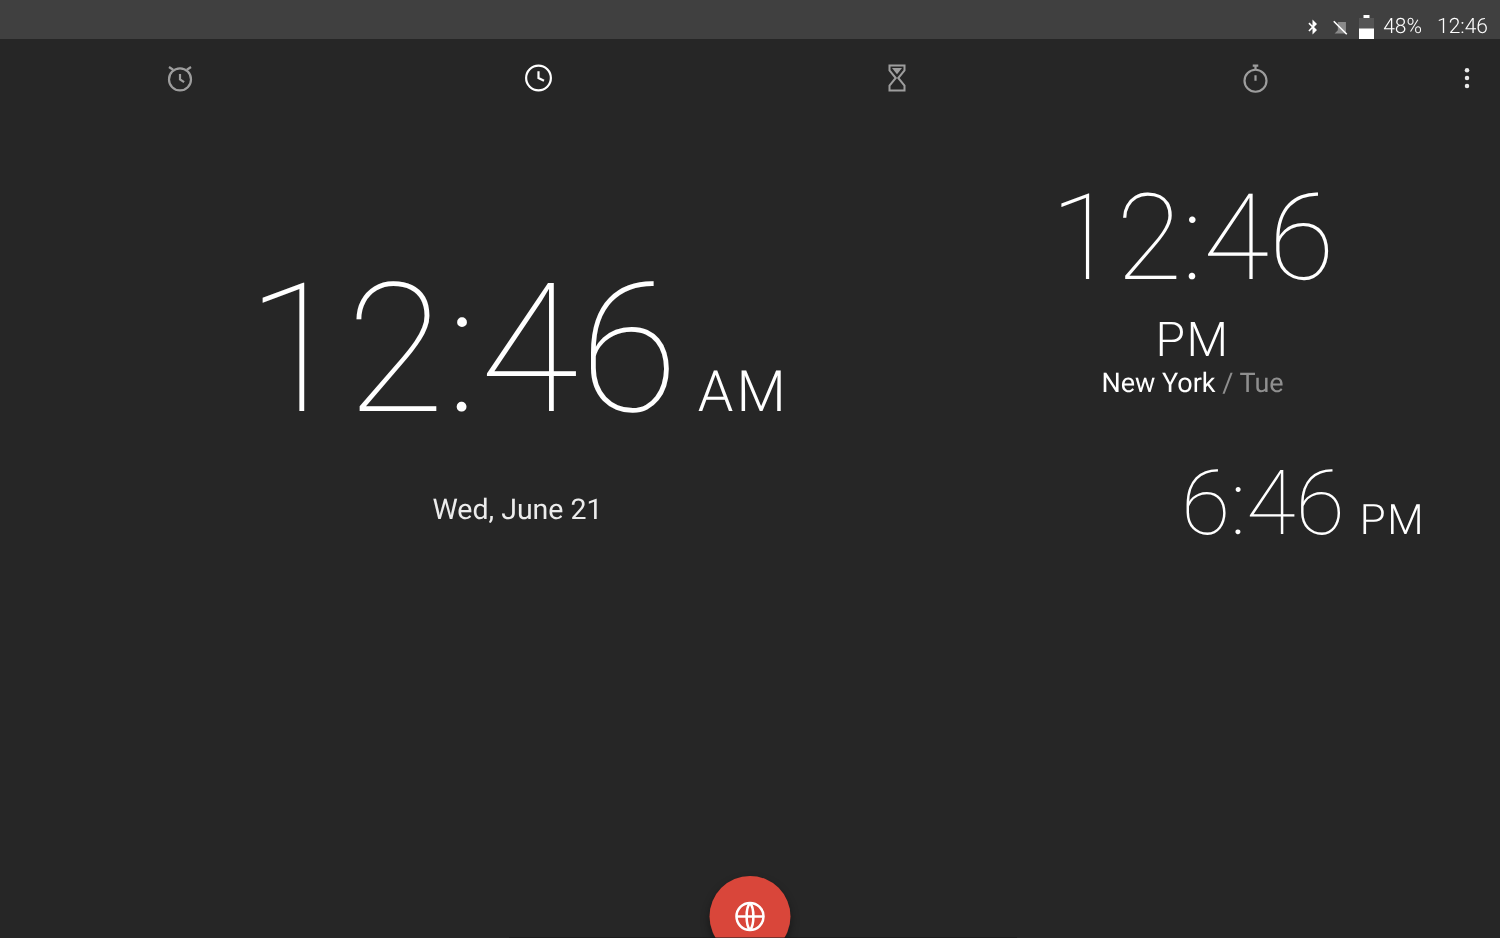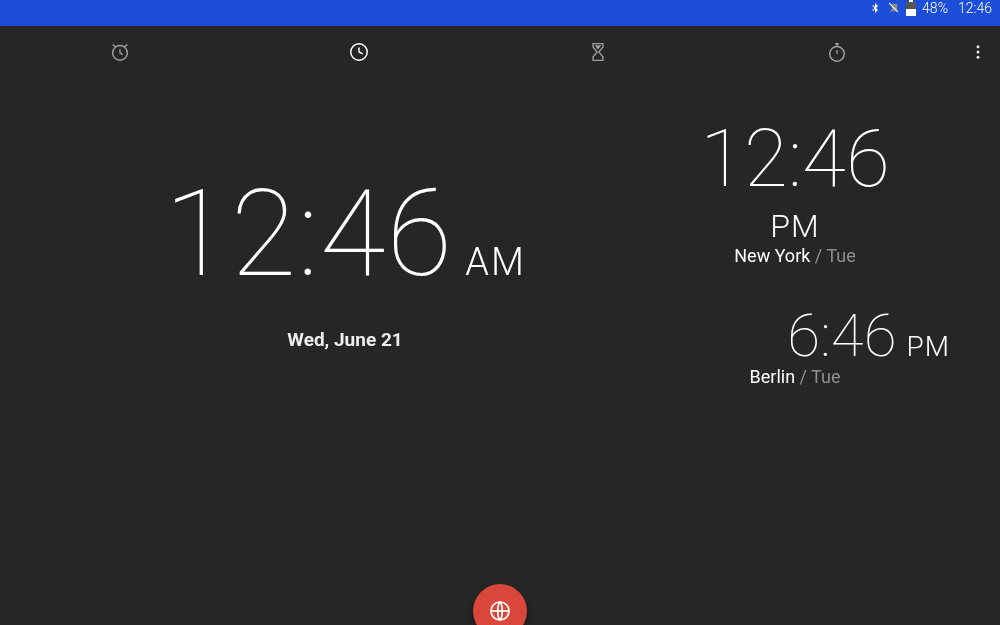--- a/index.html
+++ b/index.html
@@ -7,23 +7,23 @@
   body {
     background: #000;
     font-family: Roboto, "Helvetica Neue", Arial, sans-serif;
     font-weight: 300;
     color: #fff;
   }
 
   
   .status-bar {
     height: 26px;
-    background: #1d4ed8;
-    display: flex;
-    align-items: flex-start;
+    background: #404040;
+    display: flex;
+    align-items: flex-end;
     justify-content: flex-end;
     padding: 0 8px;
     font-size: 14px;
     gap: 6px;
     color: #fff;
   }
   .status-bar .icon { display: inline-flex; align-items: center; }
   .status-bar svg { display: block; }
 
   
@@ -81,21 +81,21 @@
   }
   .main-clock .ampm {
     font-size: 38px;
     font-weight: 300;
     margin-left: 12px;
     letter-spacing: 2px;
   }
   .main-clock .date {
     margin-top: 34px;
     font-size: 19px;
-    font-weight: 700;
+    font-weight: 400;
     color: #ececec;
   }
 
   
   .world-col {
     position: absolute;
     right: 50px;
     top: 38px;
     width: 310px;
   }
@@ -250,23 +250,20 @@
         <span class="wampm-big">PM</span>
         <div class="wlabel">
           <span>New York</span><span class="dim"> / </span><span class="dim">Tue</span>
         </div>
       </div>
 
       <div class="world-item secondary">
         <div class="wtime">
           <span>6:46</span><span class="wampm-small">PM</span>
         </div>
-        <div class="wlabel">
-          <span>Berlin</span><span class="dim"> / </span><span class="dim">Tue</span>
-        </div>
       </div>
 
     </div>
 
     <div class="fab" title="Add world clock">
       <span>
         <svg width="24" height="24" viewBox="0 0 24 24" fill="none" stroke="#fff" stroke-width="1.7">
           <circle cx="12" cy="12" r="9"></circle>
           <path d="M3 12h18"></path>
           <path d="M12 3c3 3 3 15 0 18M12 3c-3 3-3 15 0 18"></path>

